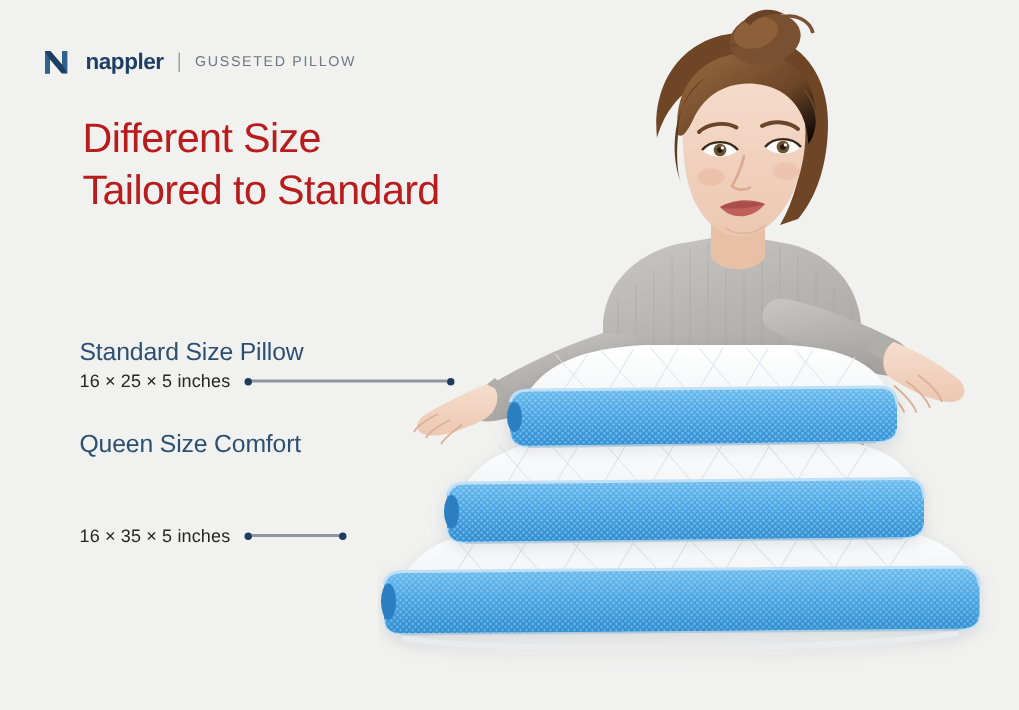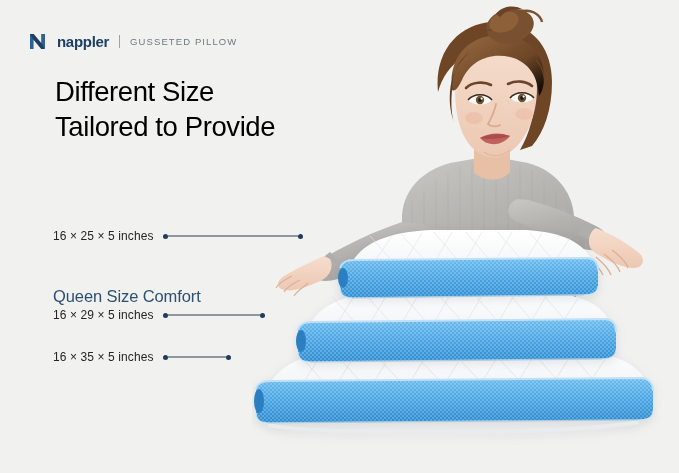--- a/index.html
+++ b/index.html
@@ -32,21 +32,21 @@
   .brand-tag {
     font-size: 9.5px; color: #6f7880; letter-spacing: 1.1px;
     line-height: 1; padding-top: 1px;
   }
 
   
   .headline {
     position: absolute; left: 55px; top: 74px;
     width: 330px;
     font-size: 27.5px; line-height: 1.28;
-    color: #000000; font-weight: normal;
+    color: #b91c1c; font-weight: normal;
     letter-spacing: -0.4px;
   }
   .headline .l { display: block; }
 
   
   .callout { position: absolute; left: 53px; }
   .callout-title {
     font-size: 16.5px; color: #2c5070; font-weight: normal;
     letter-spacing: -0.1px; line-height: 1.1;
     white-space: nowrap;
@@ -103,44 +103,37 @@
         <path d="M13.5 3 L16.8 3 L16.8 18 L13.5 12.2 Z" fill="#2f6190"></path>
       </svg>
     </span>
     <span class="brand-word">nappler</span>
     <span class="brand-sep"></span>
     <span class="brand-tag">GUSSETED PILLOW</span>
   </div>
 
   <div class="headline">
     <span class="l">Different Size</span>
-    <span class="l">Tailored to Provide</span>
+    <span class="l">Tailored to Standard</span>
   </div>
 
   <div class="callout" id="callout-standard">
+    <div class="callout-title">Standard Size Pillow</div>
     <div class="callout-row">
       <span class="callout-dims">16 × 25 × 5 inches</span>
       <span class="leader">
         <span class="dot"></span>
         <span class="line" style="width:130px"></span>
         <span class="dot"></span>
       </span>
     </div>
   </div>
 
   <div class="callout" id="callout-queen">
     <div class="callout-title">Queen Size Comfort</div>
-    <div class="callout-row">
-      <span class="callout-dims">16 × 29 × 5 inches</span>
-      <span class="leader">
-        <span class="dot"></span>
-        <span class="line" style="width:92px"></span>
-        <span class="dot"></span>
-      </span>
-    </div>
   </div>
 
   <div class="callout" id="callout-king">
     <div class="callout-row">
       <span class="callout-dims">16 × 35 × 5 inches</span>
       <span class="leader">
         <span class="dot"></span>
         <span class="line" style="width:58px"></span>
         <span class="dot"></span>
       </span>

